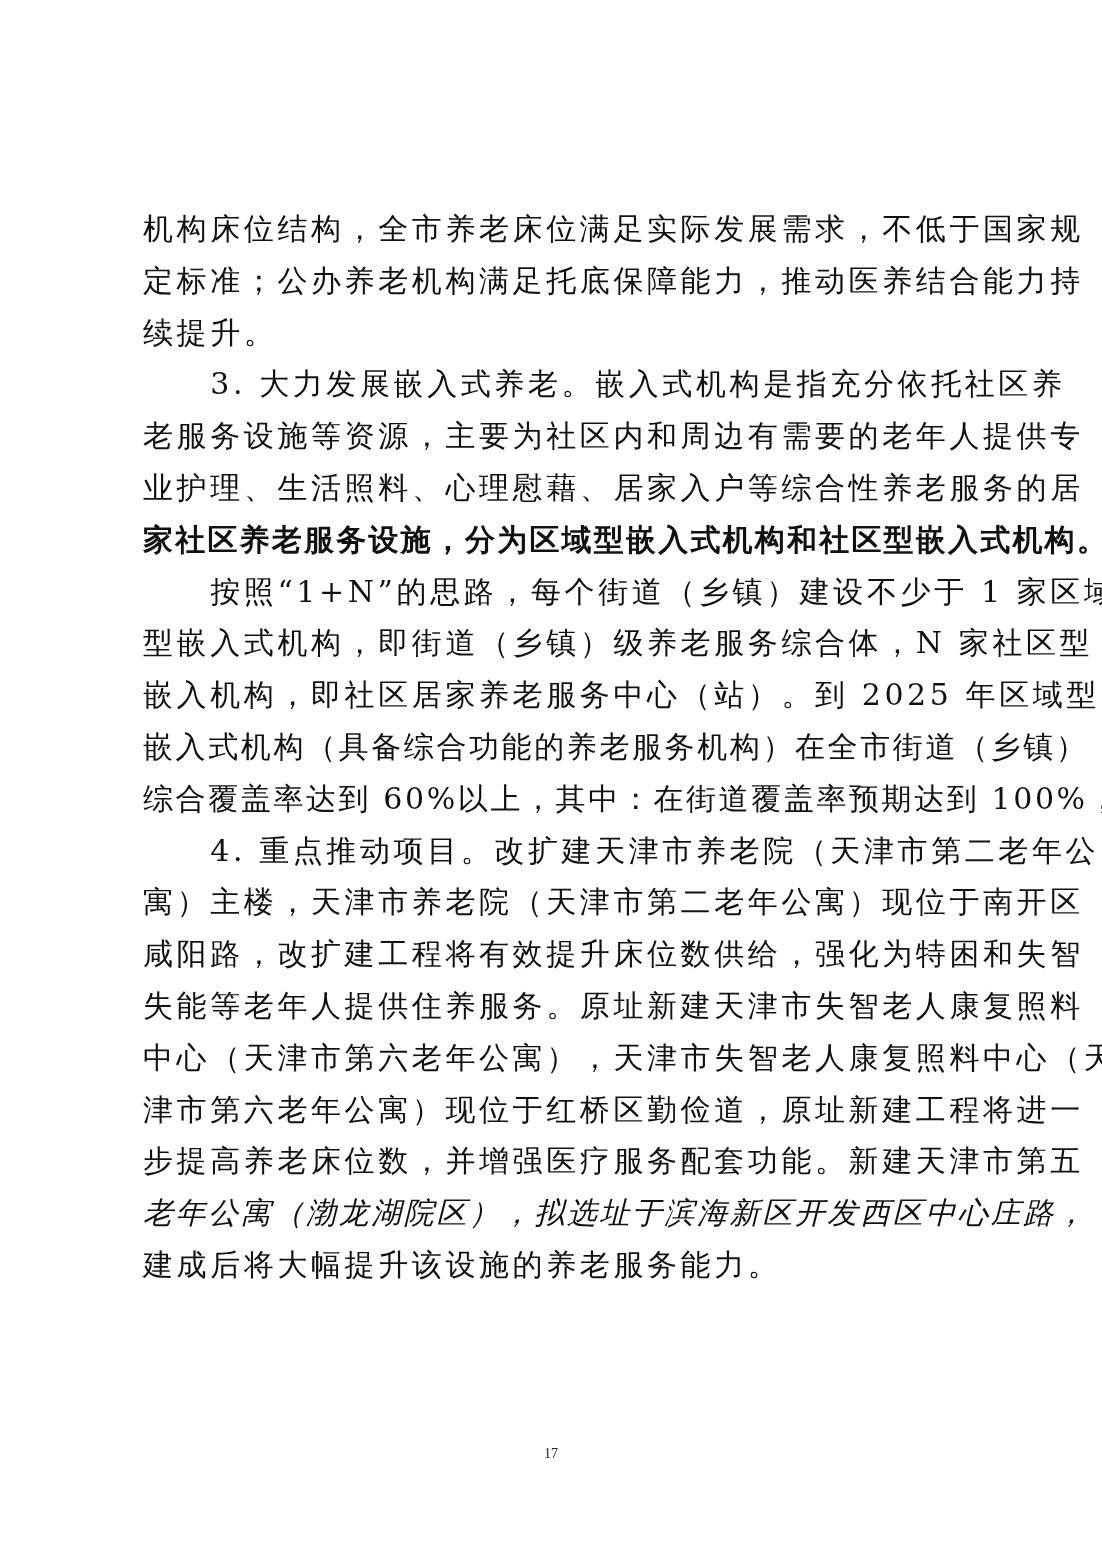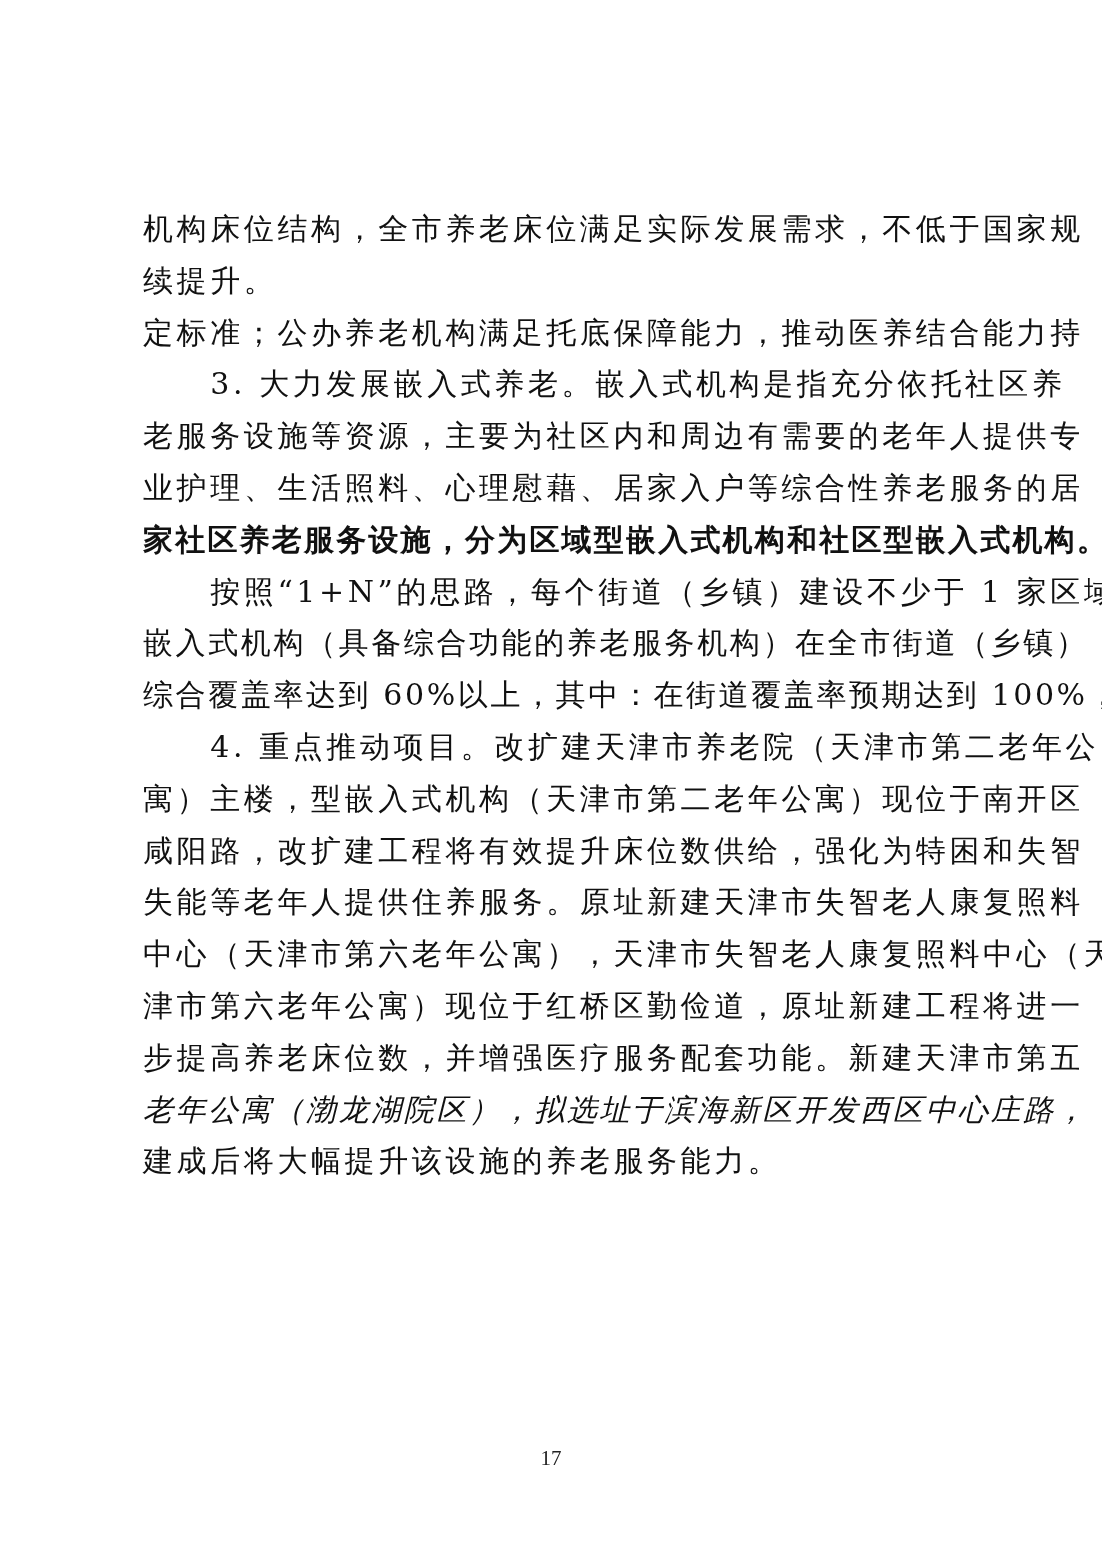--- a/index.html
+++ b/index.html
@@ -37,41 +37,43 @@
       letter-spacing: 3.6px;
       white-space: nowrap;
     }
     .page-number {
       position: absolute;
       left: 0;
       width: 1102px;
       top: 1446px;
       text-align: center;
       font-family: "Liberation Serif", serif;
-      font-size: 21px;
+      font-size: 14px;
       color: #222222;
     }
   </style>
 </head>
 <body>
 
 <div class="page">
   <div class="body-text">
     <div class="line">机构床位结构，全市养老床位满足实际发展需求，不低于国家规</div>
+    <div class="line">定标准；公办养老机构满足托底保障能力，推动医养结合能力持</div>
     <div class="line">续提升。</div>
-    <div class="line">定标准；公办养老机构满足托底保障能力，推动医养结合能力持</div>
     <div class="line">　　3. 大力发展嵌入式养老。嵌入式机构是指充分依托社区养</div>
     <div class="line">老服务设施等资源，主要为社区内和周边有需要的老年人提供专</div>
     <div class="line">业护理、生活照料、心理慰藉、居家入户等综合性养老服务的居</div>
     <div class="line" style="letter-spacing:2.2px;font-weight:bold;">家社区养老服务设施，分为区域型嵌入式机构和社区型嵌入式机构。</div>
     <div class="line">　　按照“1+N”的思路，每个街道（乡镇）建设不少于 1 家区域</div>
+    <div class="line">型嵌入式机构，即街道（乡镇）级养老服务综合体，N 家社区型</div>
+    <div class="line">嵌入机构，即社区居家养老服务中心（站）。到 2025 年区域型</div>
     <div class="line" style="letter-spacing:2.6px;">嵌入式机构（具备综合功能的养老服务机构）在全市街道（乡镇）</div>
     <div class="line" style="letter-spacing:2.6px;">综合覆盖率达到 60%以上，其中：在街道覆盖率预期达到 100%，</div>
     <div class="line">　　4. 重点推动项目。改扩建天津市养老院（天津市第二老年公</div>
-    <div class="line">寓）主楼，型嵌入式机构（天津市第二老年公寓）现位于南开区</div>
+    <div class="line">寓）主楼，天津市养老院（天津市第二老年公寓）现位于南开区</div>
     <div class="line">咸阳路，改扩建工程将有效提升床位数供给，强化为特困和失智</div>
     <div class="line">失能等老年人提供住养服务。原址新建天津市失智老人康复照料</div>
     <div class="line">中心（天津市第六老年公寓），天津市失智老人康复照料中心（天</div>
     <div class="line">津市第六老年公寓）现位于红桥区勤俭道，原址新建工程将进一</div>
     <div class="line">步提高养老床位数，并增强医疗服务配套功能。新建天津市第五</div>
     <div class="line" style="letter-spacing:2.6px;font-style:italic;">老年公寓（渤龙湖院区），拟选址于滨海新区开发西区中心庄路，</div>
     <div class="line">建成后将大幅提升该设施的养老服务能力。</div>
   </div>
 
   <div class="page-number">17</div>

